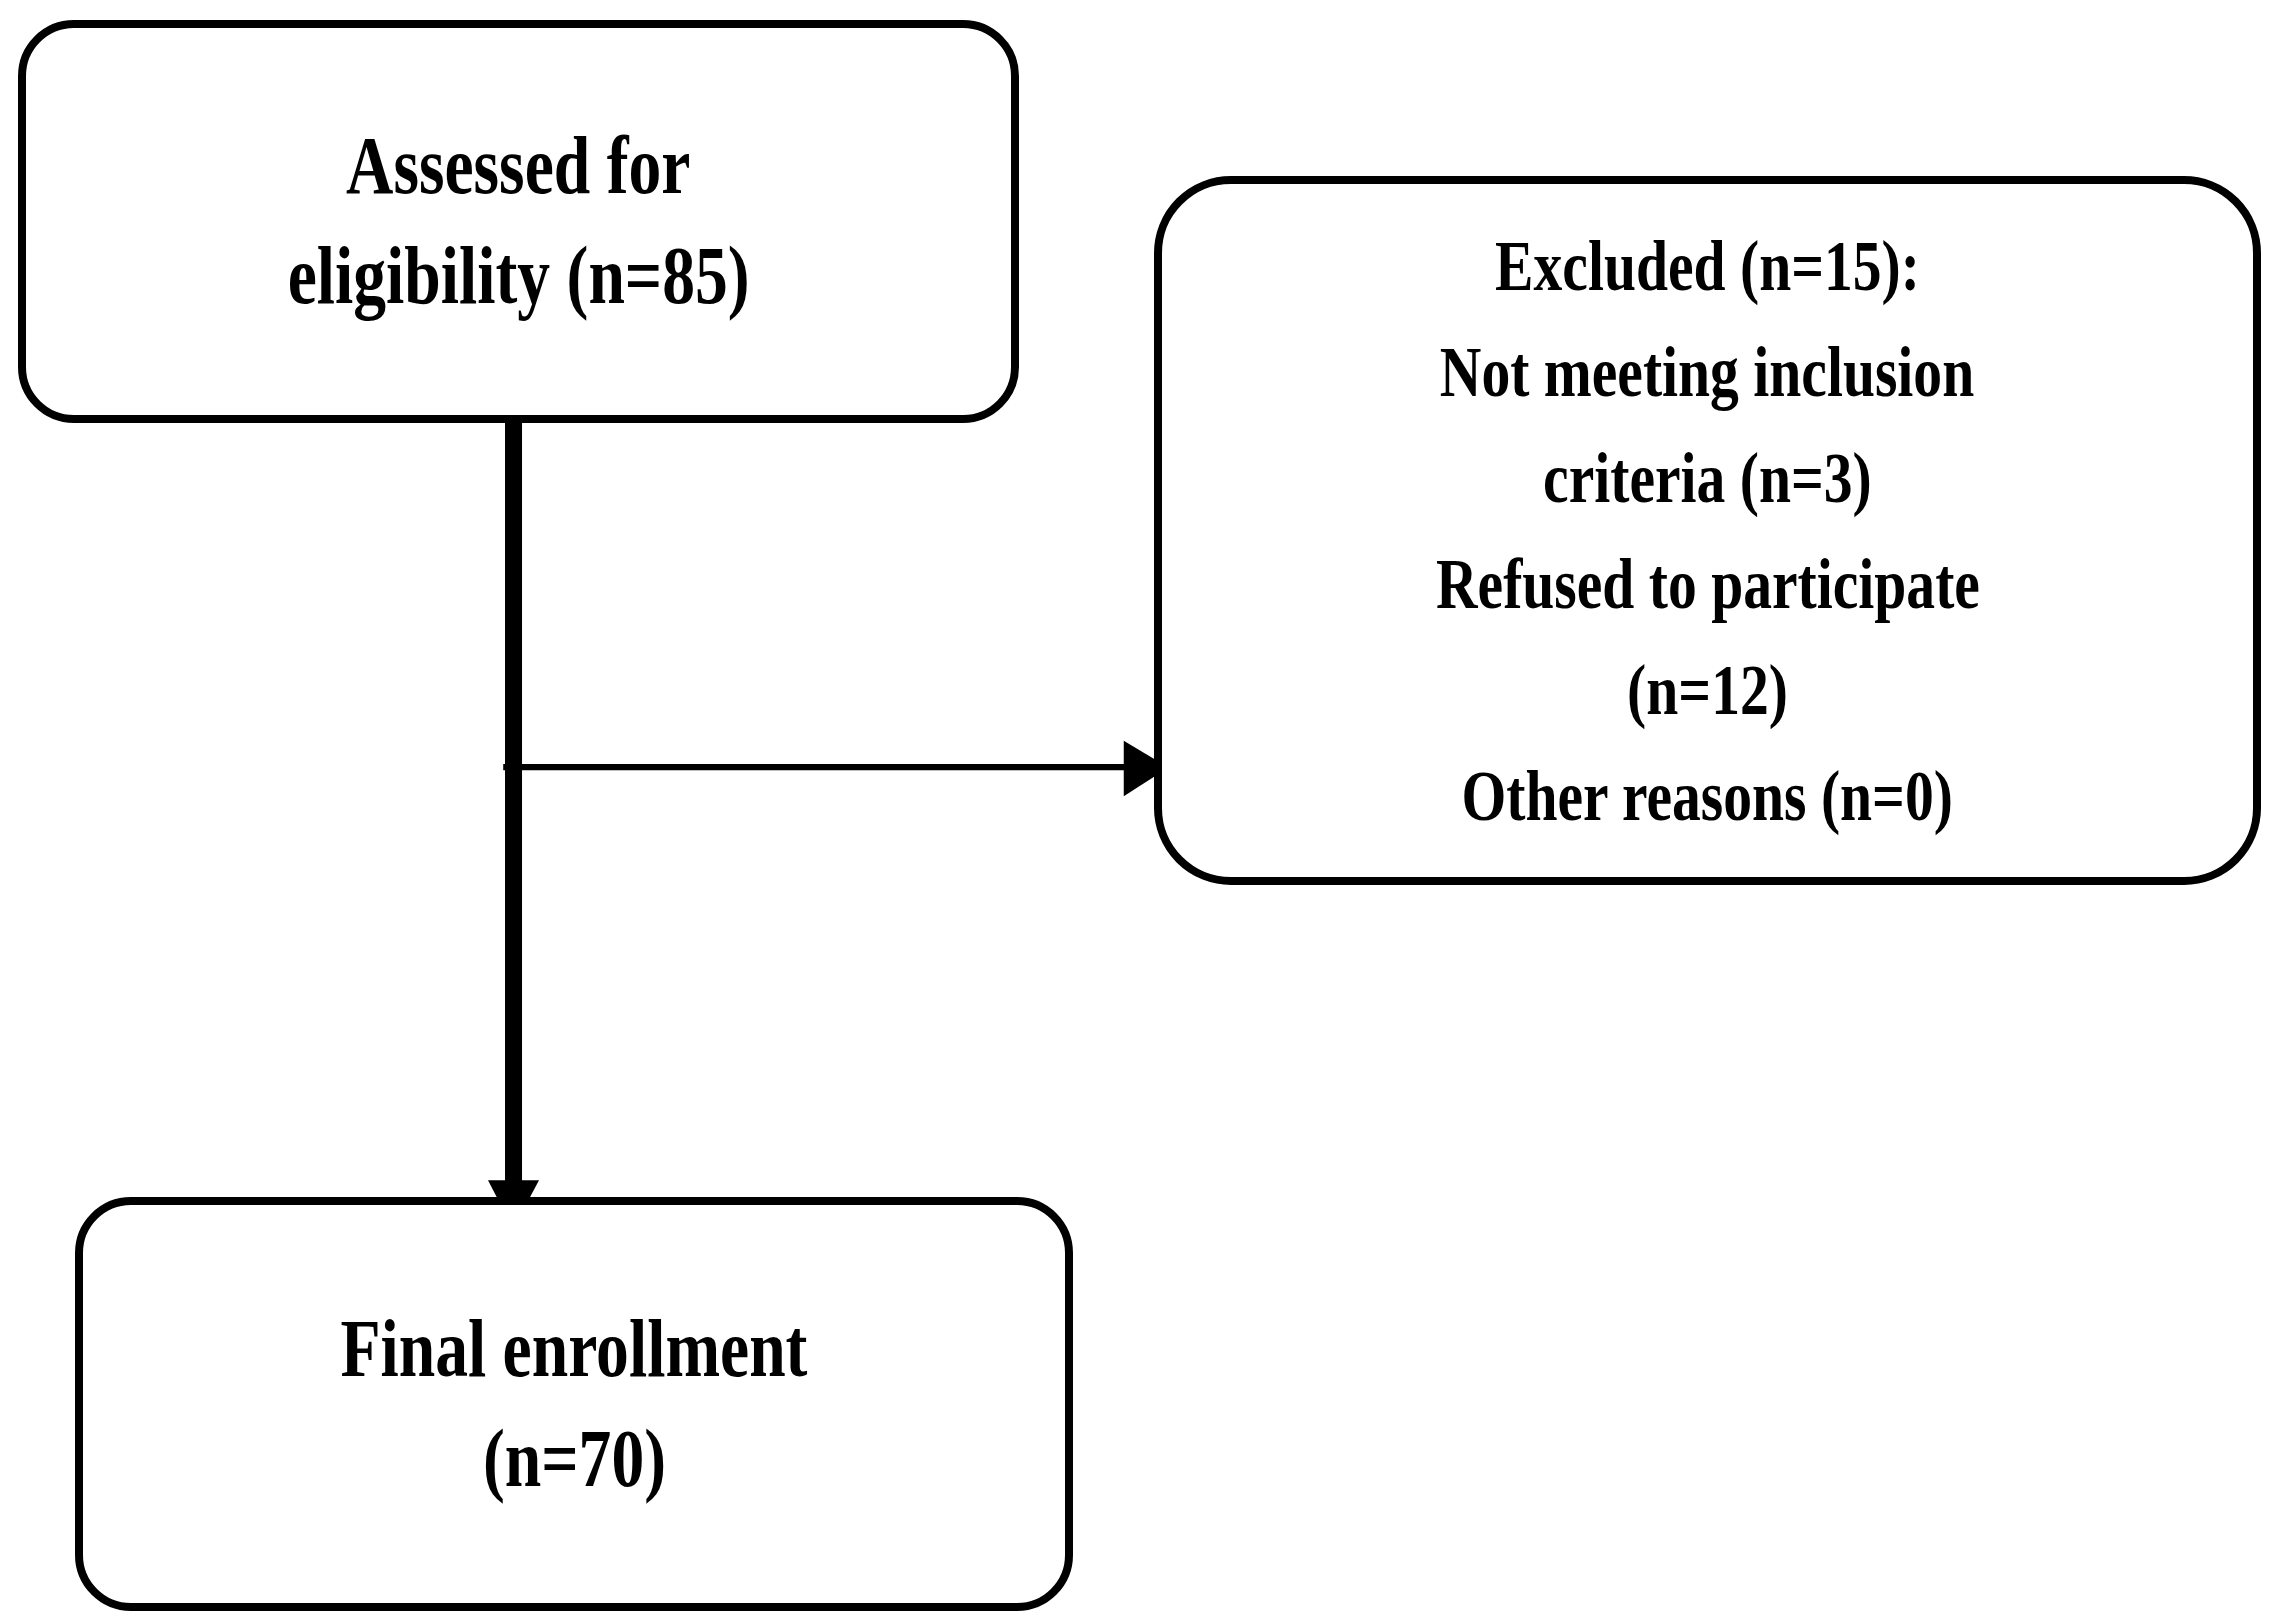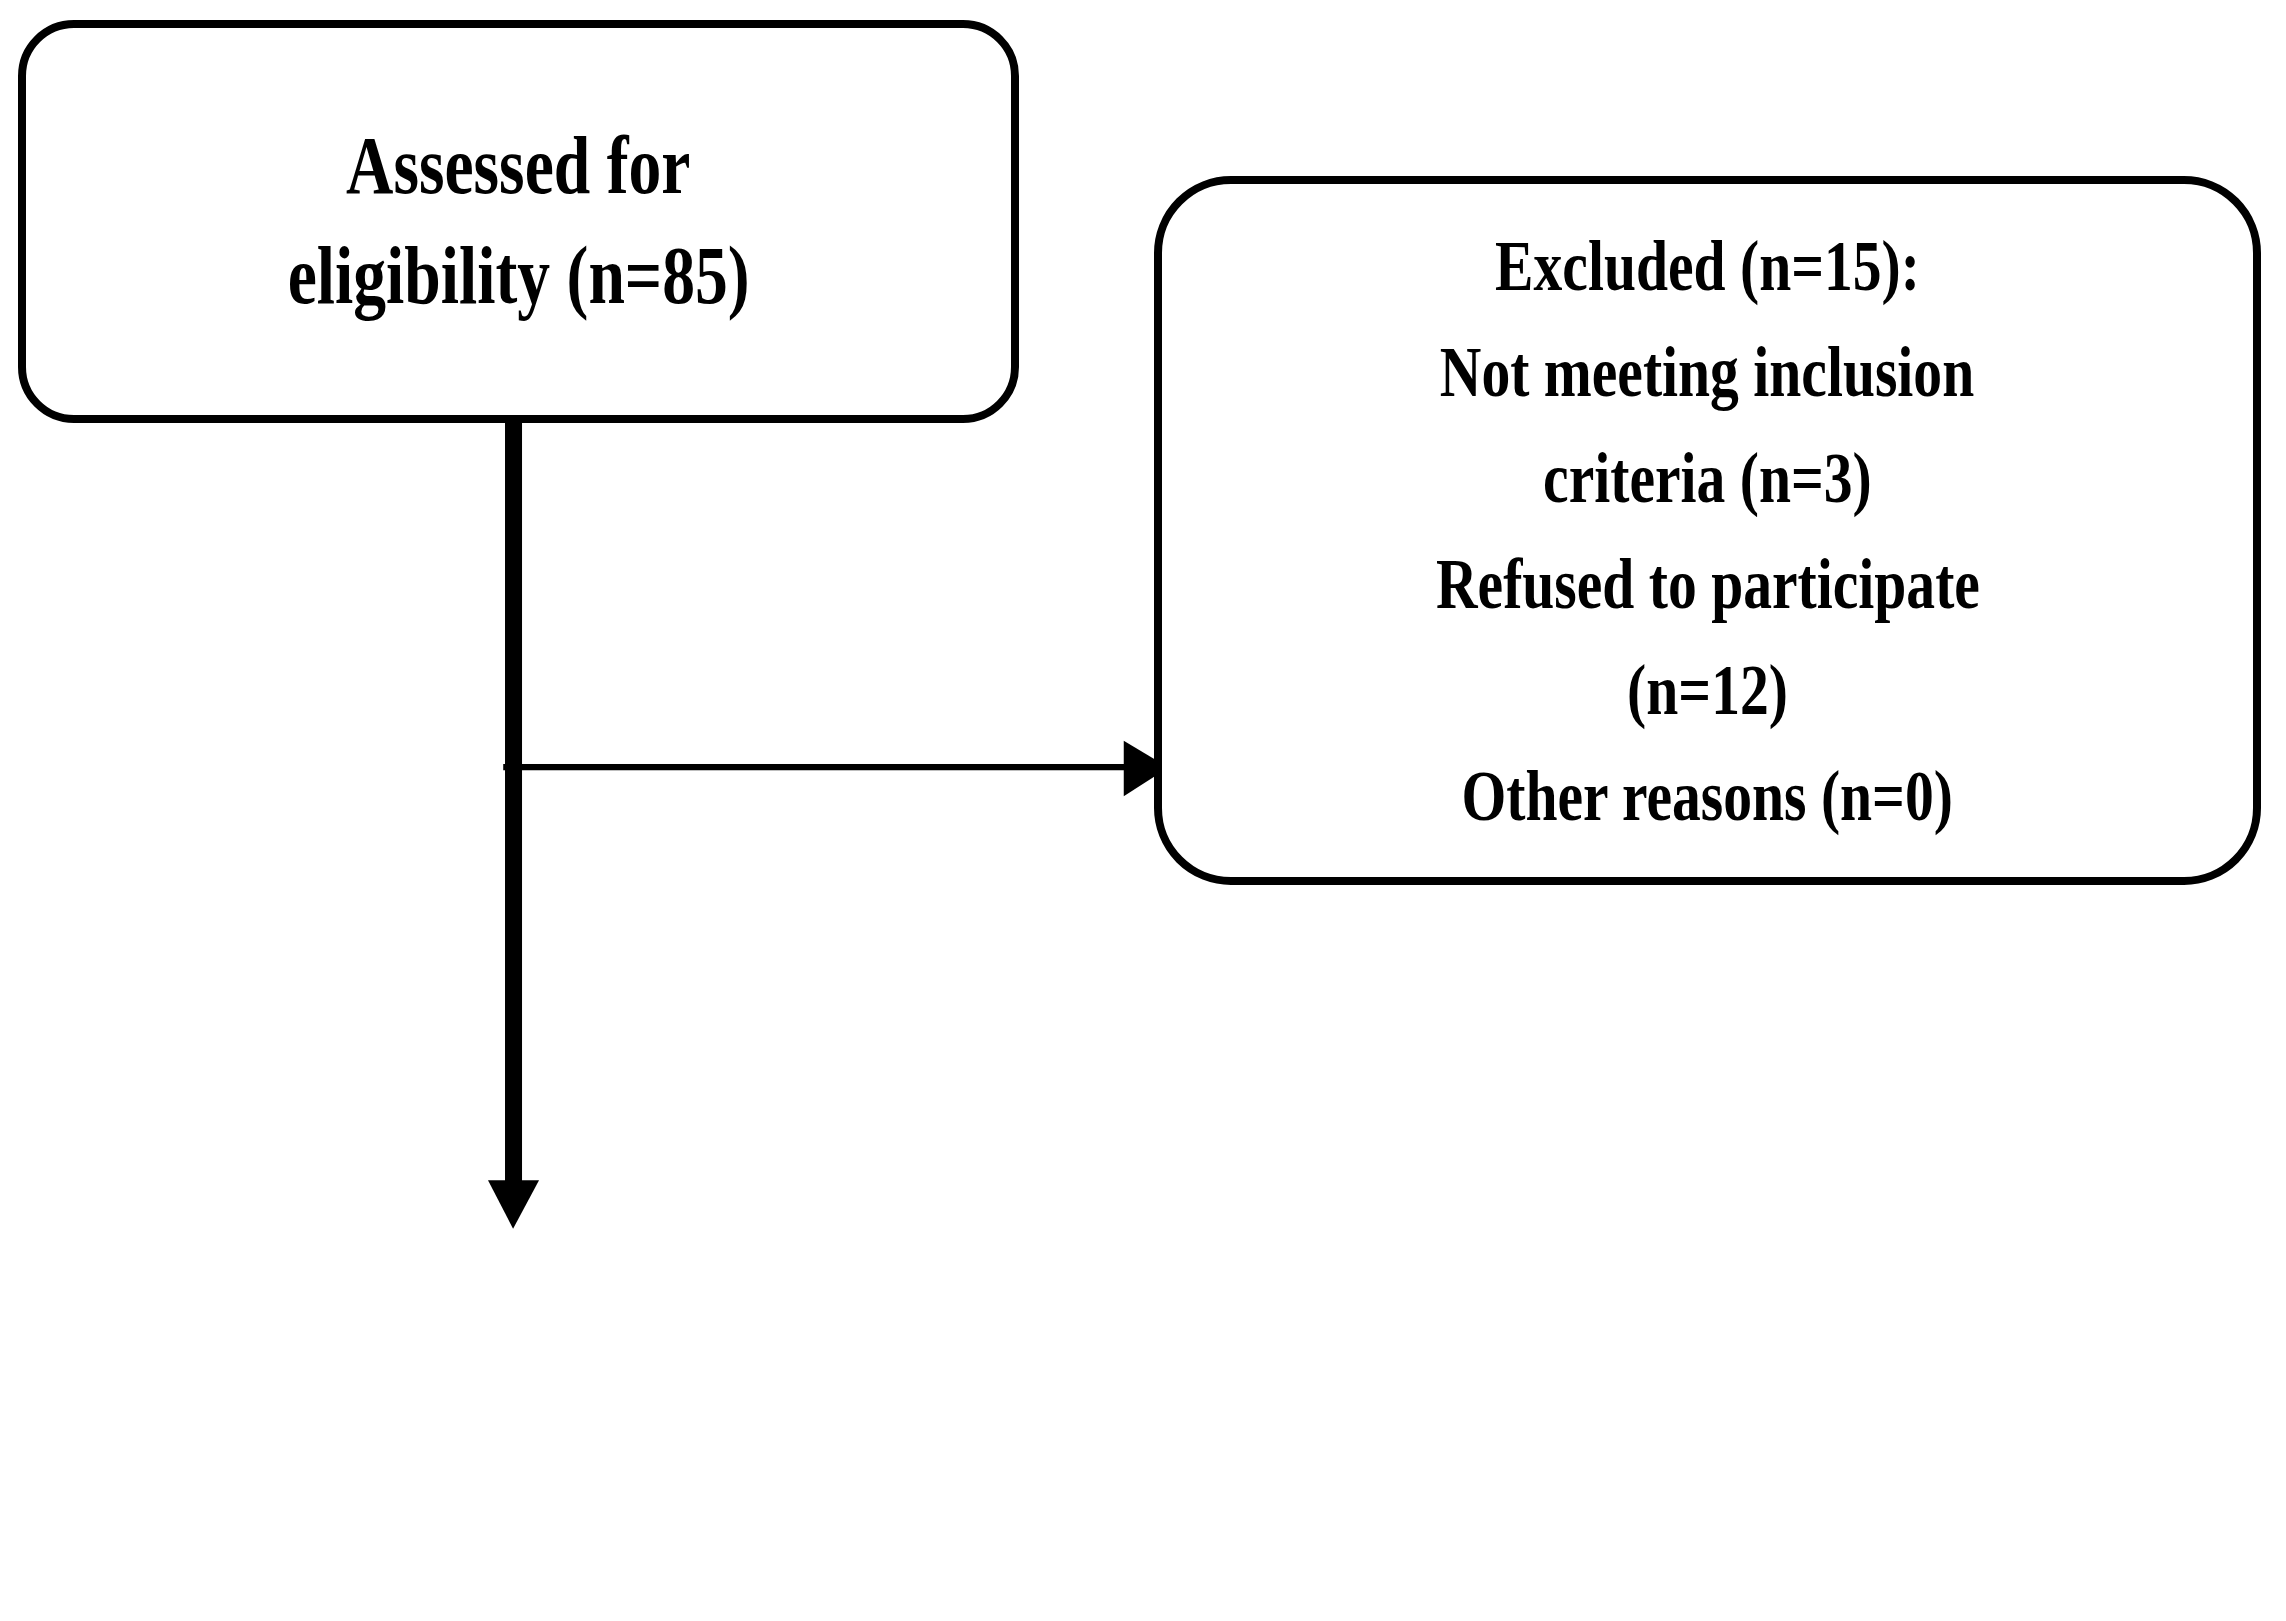--- a/index.html
+++ b/index.html
@@ -112,15 +112,19 @@
 
   <div class="flow-box" id="box-excluded">
     <span class="box-line">Excluded (n=15):</span>
     <span class="box-line">Not meeting inclusion</span>
     <span class="box-line">criteria (n=3)</span>
     <span class="box-line">Refused to participate</span>
     <span class="box-line">(n=12)</span>
     <span class="box-line">Other reasons (n=0)</span>
   </div>
 
+  <div class="flow-box" id="box-enrollment">
+    <span class="box-line">Final enrollment</span>
+    <span class="box-line">(n=70)</span>
+  </div>
 
 </div>
 
 
 </body></html>

